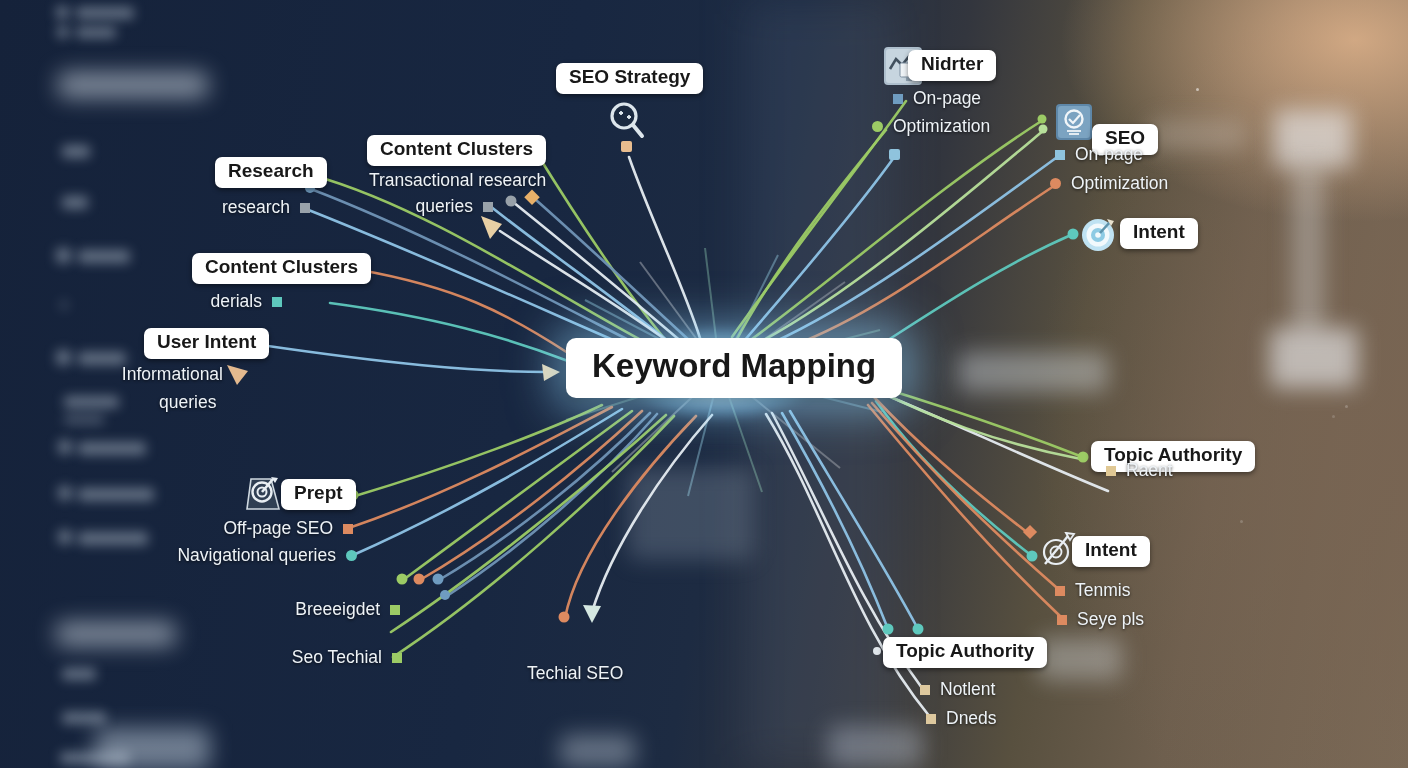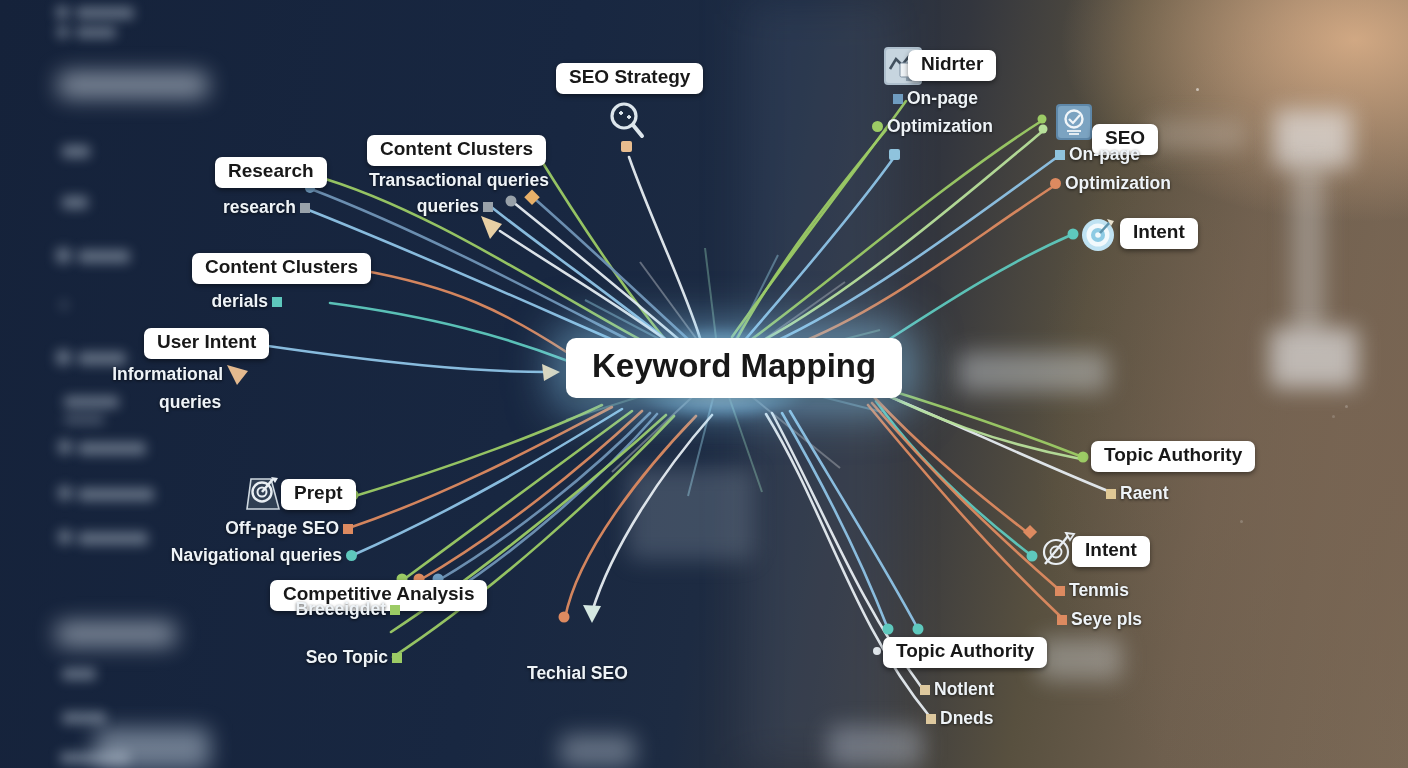--- a/index.html
+++ b/index.html
@@ -20,22 +20,22 @@
   .ln-lblue{stroke:#8ec3e6}.ln-steel{stroke:#7094b6}.ln-white{stroke:#e6ecf1}.ln-orange{stroke:#dd8a60}
   .hub-glow{position:absolute;left:590px;top:312px;width:260px;height:124px;pointer-events:none;
     background:radial-gradient(closest-side,rgba(214,246,255,.9),rgba(132,203,245,.40) 58%,rgba(132,203,245,0) 78%);
     filter:blur(5px);}
   .hub-core{position:absolute;left:655px;top:348px;width:130px;height:52px;pointer-events:none;
     background:radial-gradient(closest-side,rgba(245,253,255,.95),rgba(245,253,255,0));filter:blur(9px);}
   .badge{position:absolute;background:#ffffff;color:#181818;font-weight:700;font-size:19px;
     padding:3px 13px 5px;border-radius:7px;box-shadow:0 2px 5px rgba(0,0,0,.45);white-space:nowrap;line-height:1.2;}
   .hub.badge{font-size:33px;padding:8px 26px 12px;border-radius:10px;
     box-shadow:0 0 46px 12px rgba(146,214,250,.55),0 3px 8px rgba(0,0,0,.4);}
-  .child{position:absolute;display:flex;align-items:center;gap:4px;color:#eef3f7;font-size:17.5px;
-    font-weight:700;text-shadow:0 1px 3px rgba(0,0,0,.7);white-space:nowrap;line-height:1.2;}
+  .child{position:absolute;display:flex;align-items:center;gap:10px;color:#eef3f7;font-size:17.5px;
+    font-weight:400;text-shadow:0 1px 3px rgba(0,0,0,.7);white-space:nowrap;line-height:1.2;}
   .mk{display:inline-block;flex:none;}
   .sq{width:10px;height:10px;}
   .ci{width:11px;height:11px;border-radius:50%;}
   .c-gray{background:#99a2aa}.c-steel{background:#6f9cc0}.c-blue{background:#8fc3dd}
   .c-green{background:#9ccb65}.c-orange{background:#dd8a60}.c-teal{background:#5ec8bd}
   .c-tan{background:#ddc89e}.c-khaki{background:#e0c894}
   .nicon{position:absolute;}
 </style>
 </head>
 <body>
@@ -237,21 +237,21 @@
   <div class="badge" style="left:1120px;top:218px">Intent</div>
 
   <div class="badge" style="left:215px;top:157px">Research</div>
   <div class="child" style="right:1098px;top:197px">
     <span>research</span>
     <span class="mk sq c-gray"></span>
   </div>
 
   <div class="badge" style="left:367px;top:135px">Content Clusters</div>
   <div class="child" style="left:369px;top:170px">
-    <span>Transactional queries</span>
+    <span>Transactional research</span>
   </div>
   <div class="child" style="right:915px;top:196px">
     <span>queries</span>
     <span class="mk sq c-gray"></span>
   </div>
 
   <div class="badge" style="left:192px;top:253px">Content Clusters</div>
   <div class="child" style="right:1126px;top:291px">
     <span>derials</span>
     <span class="mk sq c-teal"></span>
@@ -275,27 +275,26 @@
   <div class="badge" style="left:281px;top:479px">Prept</div>
   <div class="child" style="right:1055px;top:518px">
     <span>Off-page SEO</span>
     <span class="mk sq c-orange"></span>
   </div>
   <div class="child" style="right:1051px;top:545px">
     <span>Navigational queries</span>
     <span class="mk ci c-teal"></span>
   </div>
 
-  <div class="badge" style="left:270px;top:580px">Competitive Analysis</div>
   <div class="child" style="right:1008px;top:599px">
     <span>Breeeigdet</span>
     <span class="mk sq c-green"></span>
   </div>
   <div class="child" style="right:1006px;top:647px">
-    <span>Seo Topic</span>
+    <span>Seo Techial</span>
     <span class="mk sq c-green"></span>
   </div>
 
   <div class="child" style="left:527px;top:663px">
     <span>Techial SEO</span>
   </div>
 
   <div class="badge" style="left:883px;top:637px">Topic Authority</div>
   <div class="child" style="left:920px;top:679px">
     <span class="mk sq c-tan"></span>
@@ -316,18 +315,18 @@
   <div class="child" style="left:1055px;top:580px">
     <span class="mk sq c-orange"></span>
     <span>Tenmis</span>
   </div>
   <div class="child" style="left:1057px;top:609px">
     <span class="mk sq c-orange"></span>
     <span>Seye pls</span>
   </div>
 
   <div class="badge" style="left:1091px;top:441px">Topic Authority</div>
-  <div class="child" style="left:1106px;top:483px">
+  <div class="child" style="left:1106px;top:460px">
     <span class="mk sq c-khaki"></span>
     <span>Raent</span>
   </div>
 
 </div>
 
 </body></html>

